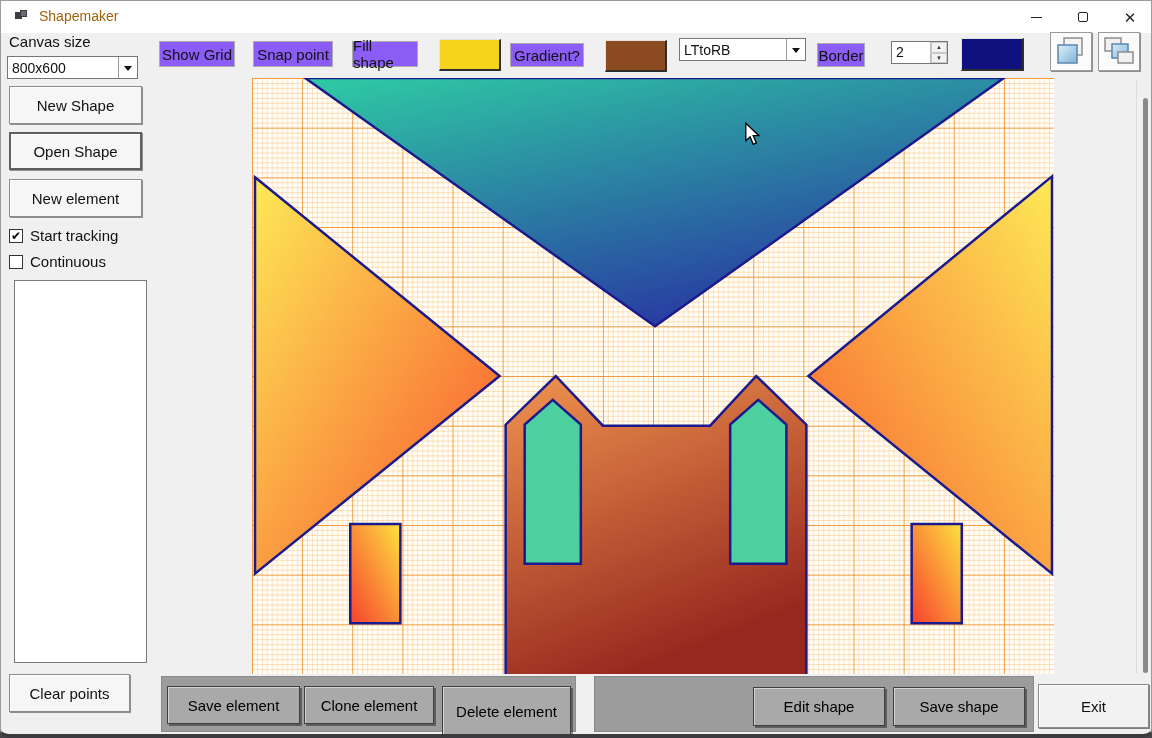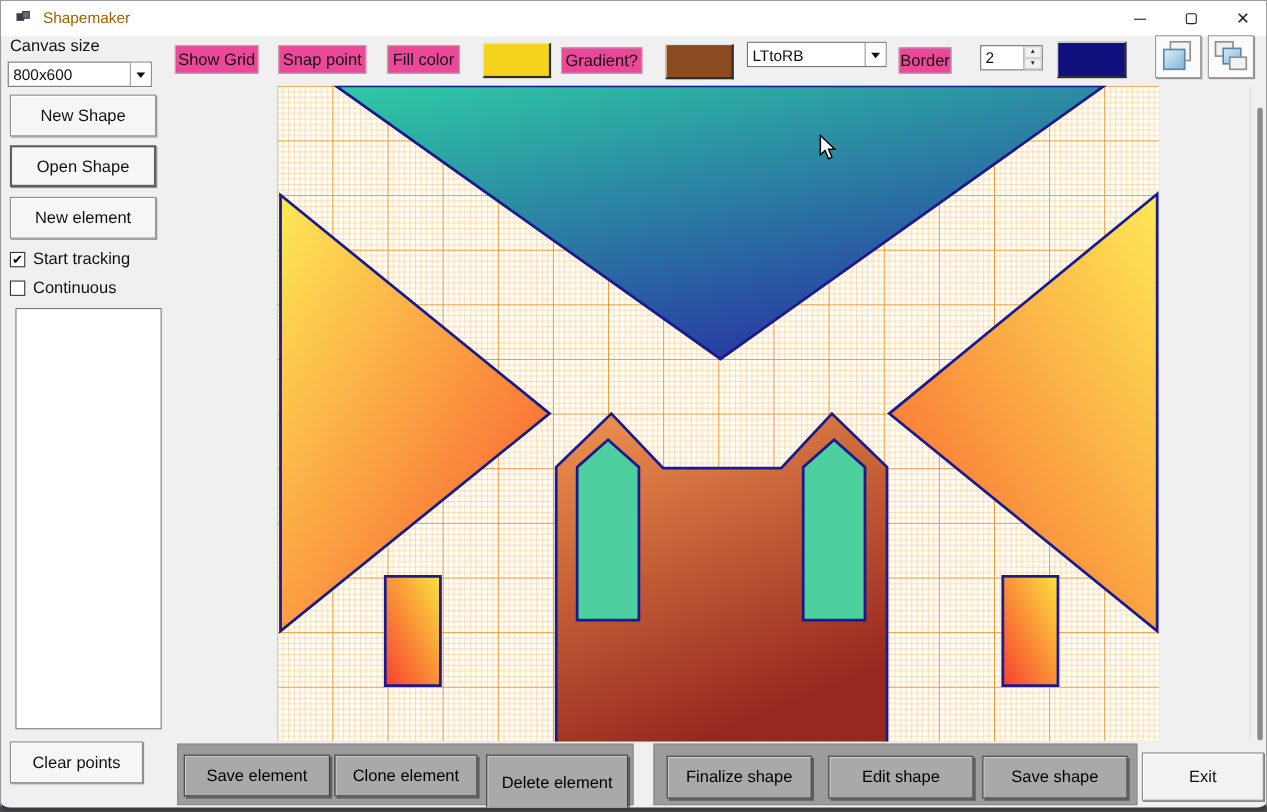--- a/index.html
+++ b/index.html
@@ -20,21 +20,21 @@
   #title-text { position:absolute; left:38px; top:7px; font-size:14px; color:#a16207; }
   .winbtn { position:absolute; top:0; width:46px; height:32px; display:flex; align-items:center; justify-content:center; color:#222; }
   #btn-min { left:1012px; } #btn-max { left:1059px; } #btn-close { left:1106px; }
   #btn-min .glyph { width:11px; height:0; border-top:1px solid #222; }
   #btn-max .glyph { width:10px; height:10px; border:1px solid #222; border-radius:2px; }
   #btn-close .glyph { font-size:15px; line-height:1; }
 
   
   .btn {
     position:absolute; display:flex; align-items:center; justify-content:center;
-    background:#ec4899; border:1px solid #ABABAB; color:#111; font-size:15px;
+    background:#8b5cf6; border:1px solid #ABABAB; color:#111; font-size:15px;
   }
   .btn3d {
     background:#F6F6F6; border:1px solid #8C8C8C;
     box-shadow:1px 1px 0 #8f8f8f, inset 1px 1px 0 #ffffff;
   }
   .swatch { position:absolute; border-top:1px solid #e2e2e2; border-left:1px solid #e2e2e2;
     border-right:2px solid #2e2e2e; border-bottom:2px solid #2e2e2e; }
 
   .graybtn {
     position:absolute; display:flex; align-items:center; justify-content:center;
@@ -116,21 +116,21 @@
   <div class="checkrow" style="left:8px; top:252px;align-items:center;">
     <div class="checkbox"></div>
     <span>Continuous</span>
   </div>
 
   <div id="listbox"></div>
   <div class="btn btn3d" style="left:8px; top:673px; width:121px; height:38px;">Clear points</div>
 
   <div class="btn" style="left:158px; top:40px; width:76px; height:26px;">Show Grid</div>
   <div class="btn" style="left:252px; top:40px; width:80px; height:26px;">Snap point</div>
-  <div class="btn" style="left:351px; top:40px; width:66px; height:26px;">Fill color</div>
+  <div class="btn" style="left:351px; top:40px; width:66px; height:26px;">Fill shape</div>
   <div class="swatch" style="left: 438px; top: 38px; width: 62px; height: 32px; background: rgb(246, 212, 29);"></div>
   <div class="btn" style="left:509px; top:42px; width:74px; height:24px;">Gradient?</div>
   <div class="swatch" style="left: 604px; top: 39px; width: 62px; height: 32px; background: rgb(139, 74, 31);"></div>
   <div class="combo" style="left:678px; top:37px; width:127px; height:23px;">
     <div class="txt">LTtoRB</div>
     <div class="arrowbox"></div>
   </div>
   <div class="btn" style="left:816px; top:42px; width:48px; height:24px;">Border</div>
   <div id="numeric">
     <div class="val">2</div>
@@ -223,19 +223,18 @@
 
   <div id="scroll-track"></div>
   <div id="scrollbar"></div>
 
   <div class="graypanel" style="left:160px; top:675px; width:415px; height:56px;"></div>
   <div class="graybtn" style="left:303px; top:685px; width:130px; height:38px;">Clone element</div>
   <div class="graybtn" style="left:166px; top:685px; width:133px; height:38px;">Save element</div>
   <div class="graybtn" style="left:441px; top:685px; width:129px; height:50px;">Delete element</div>
 
   <div class="graypanel" style="left:593px; top:675px; width:440px; height:56px;"></div>
-  <div class="graybtn" style="left:605px; top:686px; width:132px; height:39px;">Finalize shape</div>
   <div class="graybtn" style="left:752px; top:686px; width:132px; height:39px;">Edit shape</div>
   <div class="graybtn" style="left:892px; top:686px; width:132px; height:39px;">Save shape</div>
 
   <div class="btn" id="exit-btn">Exit</div>
 
 </div>
 
 </body></html>

